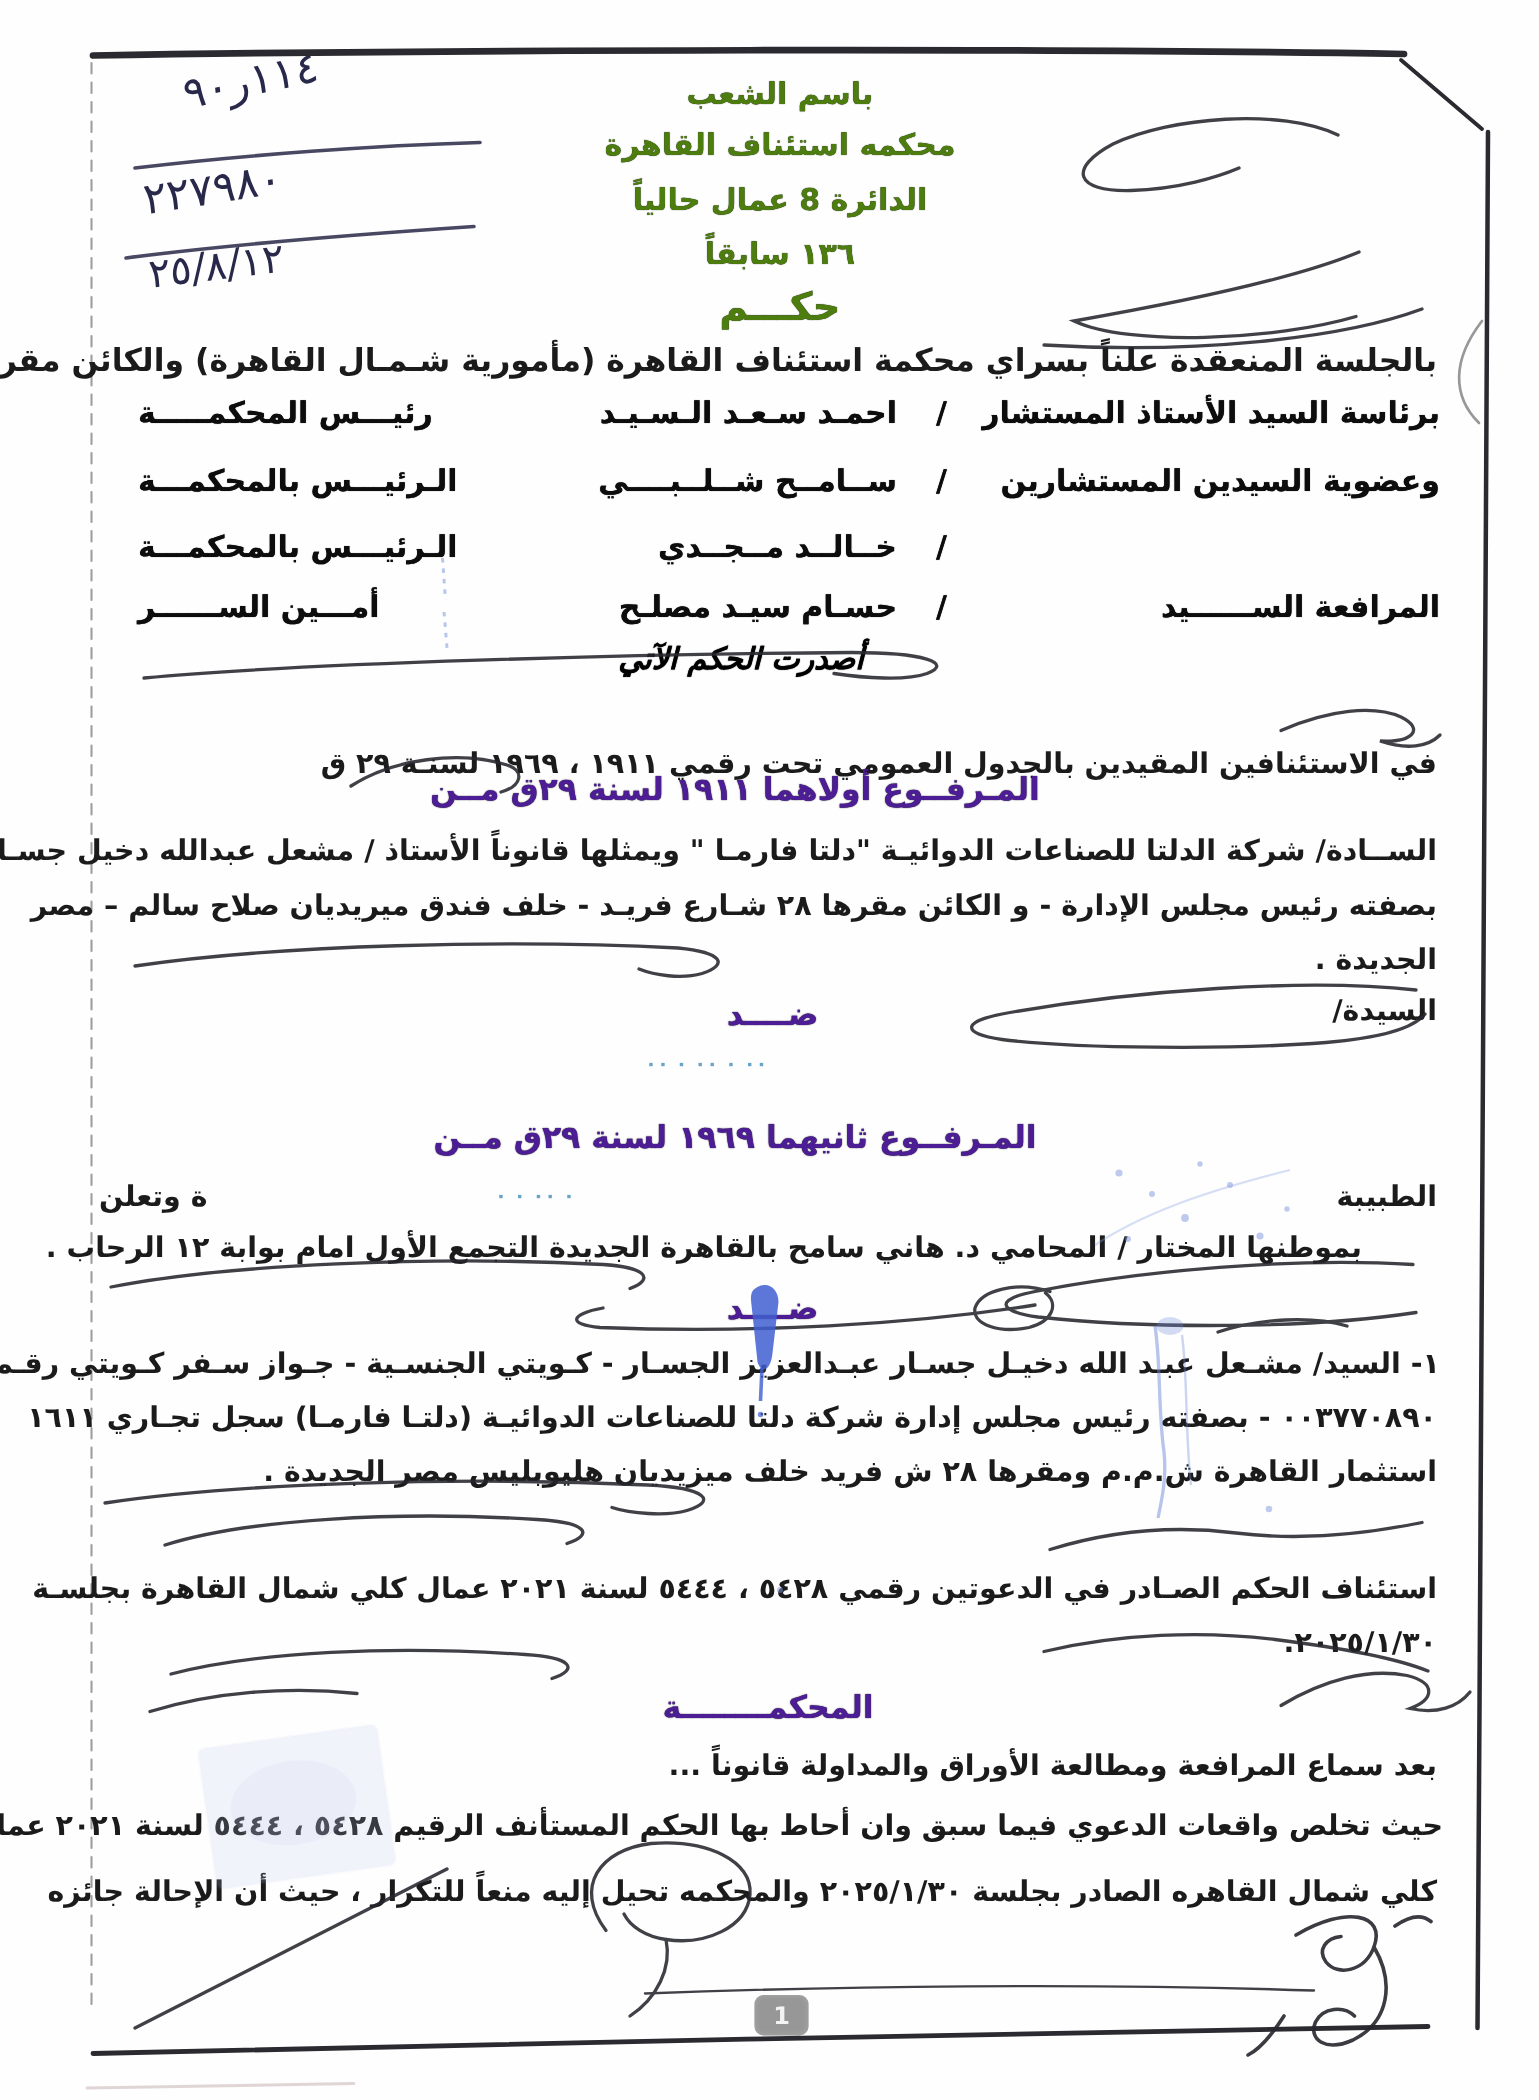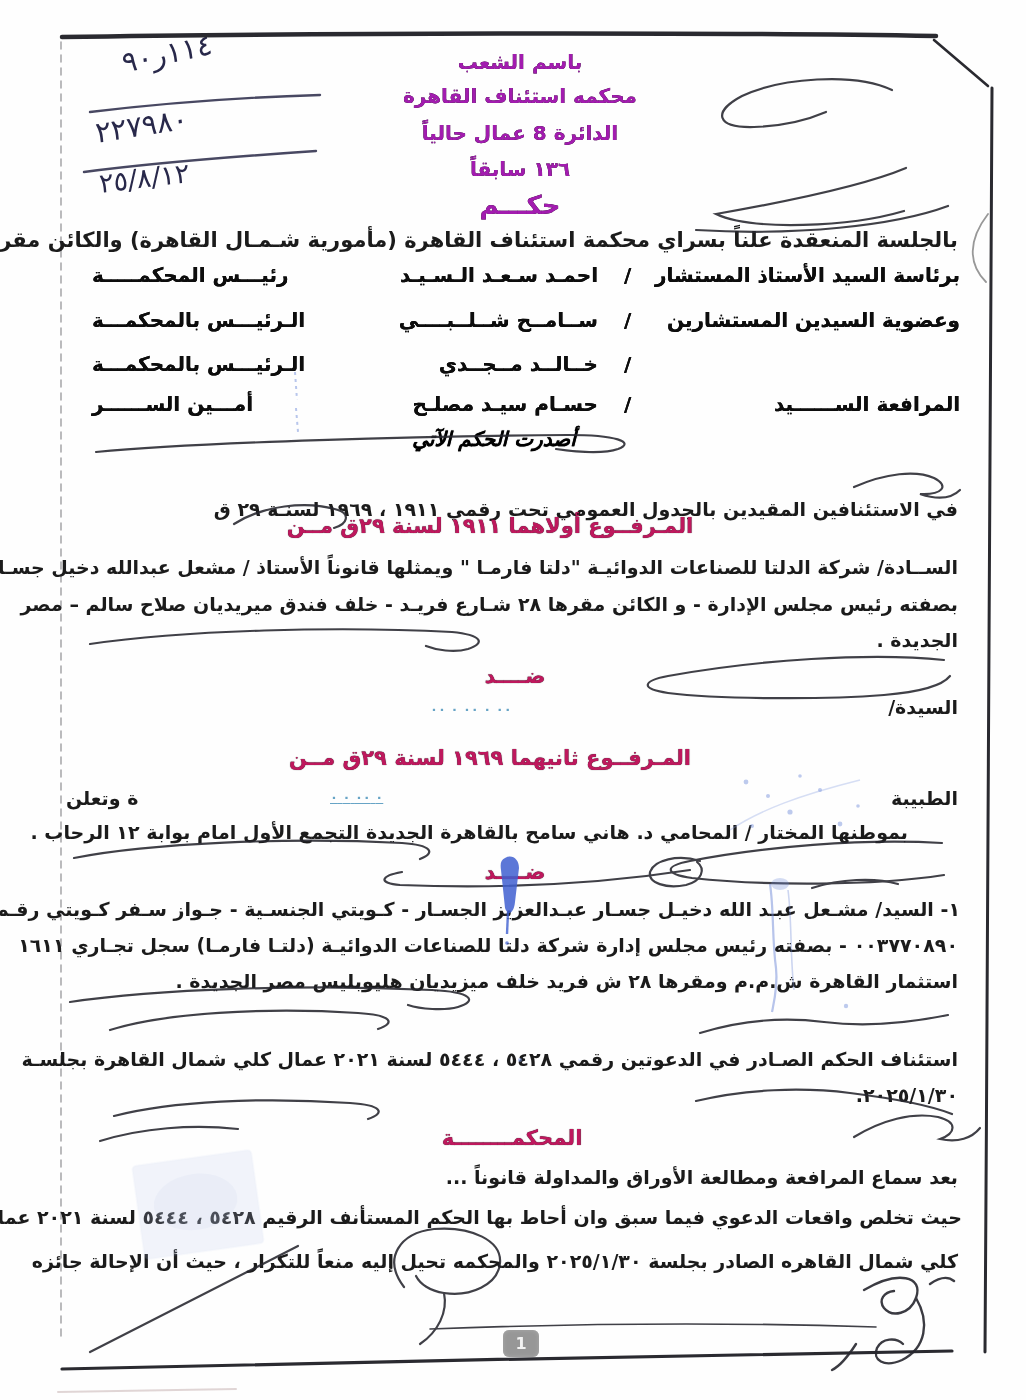--- a/index.html
+++ b/index.html
@@ -13,23 +13,23 @@
   }
   .line{
     position:absolute;
     direction:rtl;
     white-space:nowrap;
     font-weight:bold;
     font-size:19px;
     color:#1b1b1b;
   }
   .c{text-align:center;}
-  .hdr{font-size:20px;color:#a21caf;font-weight:bold;text-shadow:0 0 .6px #000;}
+  .hdr{font-size:20px;color:#4d7c0f;font-weight:bold;text-shadow:0 0 .6px #000;}
   .big{font-size:26px;}
-  .sect{font-size:21px;color:#be185d;text-shadow:0 0 .8px #000;}
+  .sect{font-size:21px;color:#4c1d95;text-shadow:0 0 .8px #000;}
   .issued{font-style:italic;font-size:20px;color:#000;text-shadow:0 0 .7px #000;}
   .session{font-size:21px;}
   .panel-row{
     position:absolute;left:92px;width:868px;height:30px;
     display:flex;direction:rtl;
     font-size:20px;font-weight:bold;color:#0d0d0d;
     text-shadow:0 0 .5px #000;
   }
   .cell-role{flex:0 0 336px;display:flex;justify-content:space-between;direction:rtl;}
   .cell-name{flex:0 0 288px;text-align:right;padding-right:26px;box-sizing:border-box;}
@@ -106,26 +106,26 @@
 
   <div class="line issued c txt" style="left:344px;top:427px;width:300px;">أصدرت الحكم الآتي</div>
 
   <div class="line txt" style="right:68px;top:498px;">في الاستئنافين المقيدين بالجدول العمومي تحت رقمي ١٩١١ ، ١٩٦٩ لسنـة ٢٩ ق</div>
 
   <div class="line sect c txt" style="left:270px;top:514px;width:440px;">المـرفــوع أولاهما ١٩١١ لسنة ٢٩ق مــن</div>
   <div class="line txt" style="right:68px;top:556px;">الســادة/ شركة الدلتا للصناعات الدوائيـة "دلتا فارمـا " ويمثلها قانوناً الأستاذ / مشعل عبدالله دخيل جسـار -</div>
   <div class="line txt" style="right:68px;top:593px;">بصفته رئيس مجلس الإدارة - و الكائن مقرها ٢٨ شـارع فريـد - خلف فندق ميريديان صلاح سالم – مصر</div>
   <div class="line txt" style="right:68px;top:629px;">الجديدة .</div>
   <div class="line sect c txt" style="left:365px;top:664px;width:300px;">ضــــد</div>
-  <div class="line txt" style="right:68px;top:696px;">السيدة/</div>
+  <div class="line txt" style="right:68px;top:663px;">السيدة/</div>
   <div class="line faded txt" style="left:430px;top:702px;">٠٠ ٠ ٠٠  ٠ ٠٠</div>
 
   <div class="line sect c txt" style="left:270px;top:746px;width:440px;">المـرفــوع ثانيهما ١٩٦٩ لسنة ٢٩ق مــن</div>
   <div class="line txt" style="right:68px;top:787px;">الطبيبة</div>
-  <div class="line faded txt" style="left:330px;top:790px;text-decoration:underline;">٠ ٠٠  ٠ ٠</div>
+  <div class="line faded txt" style="left:330px;top:790px;">٠ ٠٠  ٠ ٠</div>
   <div class="line txt" style="left:66px;top:787px;">ة وتعلن</div>
   <div class="line txt" style="right:118px;top:821px;">بموطنها المختار / المحامي د. هاني سامح بالقاهرة الجديدة التجمع الأول امام بوابة ١٢ الرحاب .</div>
   <div class="line sect c txt" style="left:365px;top:860px;width:300px;">ضــــد</div>
   <div class="line txt" style="right:66px;top:898px;">١- السيد/ مشـعل عبـد الله دخيـل جسـار عبـدالعزيز الجسـار - كـويتي الجنسـية - جـواز سـفر كـويتي رقـم</div>
   <div class="line txt" style="right:68px;top:934px;">٠٠٣٧٧٠٨٩٠ - بصفته رئيس مجلس إدارة شركة دلتا للصناعات الدوائيـة (دلتـا فارمـا) سجل تجـاري ١٦١١</div>
   <div class="line txt" style="right:68px;top:970px;">استثمار القاهرة ش.م.م ومقرها ٢٨ ش فريد خلف ميزيديان هليوبليس مصر الجديدة .</div>
 
   <div class="line txt" style="right:68px;top:1048px;">استئناف الحكم الصـادر في الدعوتين رقمي ٥٤٢٨ ، ٥٤٤٤ لسنة ٢٠٢١ عمال كلي شمال القاهرة بجلسـة</div>
   <div class="line txt" style="right:68px;top:1084px;">٢٠٢٥/١/٣٠.</div>
 

